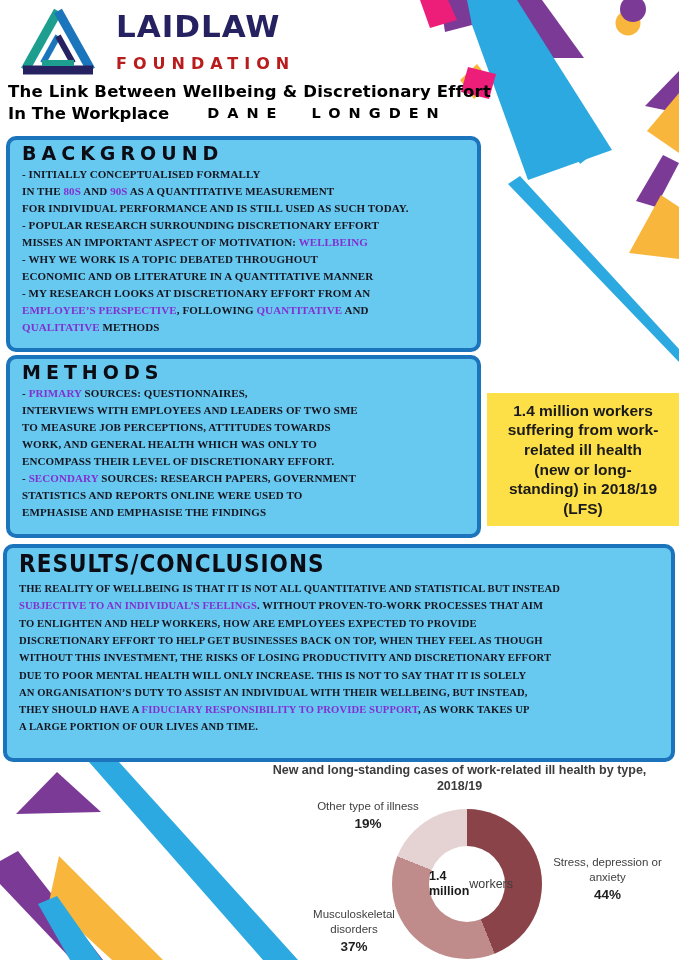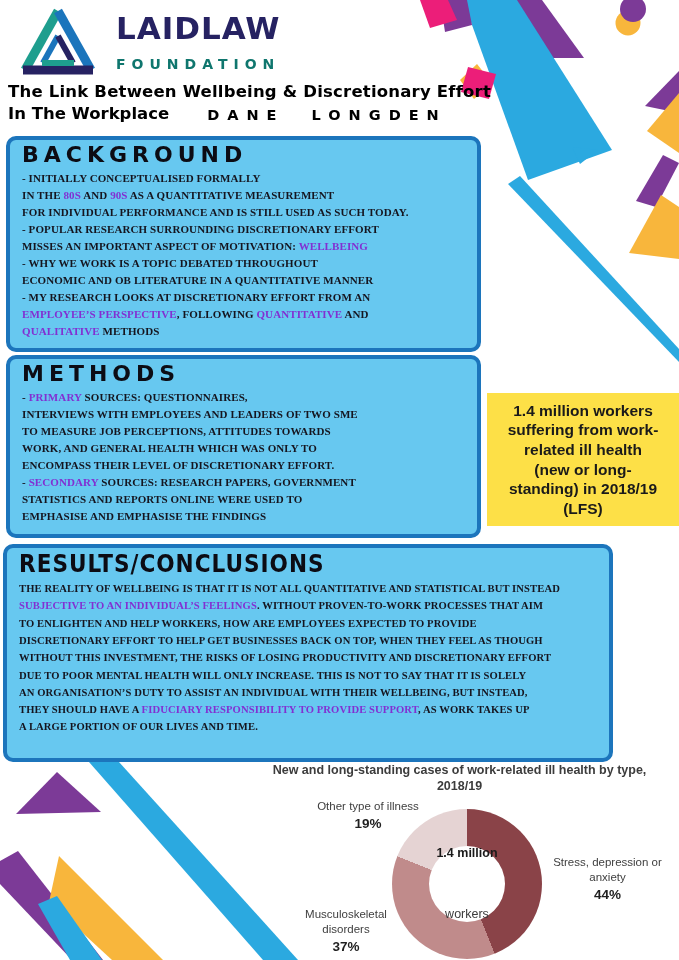--- a/index.html
+++ b/index.html
@@ -3,58 +3,58 @@
 <meta charset="utf-8">
 <style>
   html,body{margin:0;padding:0;background:#ffffff;}
   .poster{position:relative;width:679px;height:960px;overflow:hidden;background:#ffffff;
           font-family:"DejaVu Sans",sans-serif;}
   .decor{position:absolute;left:0;top:0;z-index:0;pointer-events:none;}
 
   
   .logo{position:absolute;left:18px;top:6px;display:flex;align-items:center;gap:18px;z-index:2;}
   .logo-text .brand{font-size:31px;font-weight:bold;color:#262262;line-height:1;letter-spacing:1px;}
-  .logo-text .sub{font-size:14px;font-weight:bold;color:#0f766e;letter-spacing:6px;margin-top:12px;}
+  .logo-text .sub{font-size:16px;font-weight:bold;color:#b91c1c;letter-spacing:6px;margin-top:12px;}
   .title-block{position:absolute;left:8px;top:82px;z-index:2;color:#000;}
   .title-line1{font-size:16.5px;font-weight:bold;letter-spacing:0.2px;}
-  .title-row{display:flex;align-items:flex-end;gap:38px;}
+  .title-row{display:flex;align-items:flex-start;gap:38px;}
   .title-line2{font-size:16.5px;font-weight:bold;margin-top:3px;}
   .author{font-size:14.5px;font-weight:bold;letter-spacing:8px;word-spacing:14px;margin-top:4px;}
 
   
   .panel{position:absolute;z-index:2;background:#67C8F0;border:4px solid #1C75BC;border-radius:10px;
          box-sizing:border-box;padding:1px 12px 4px 12px;}
-  .panel-heading{font-size:22px;font-weight:bold;color:#0c0c14;letter-spacing:5px;line-height:1.3;}
+  .panel-heading{font-size:19px;font-weight:bold;color:#0c0c14;letter-spacing:5px;line-height:1.3;}
   .panel-body{font-size:11px;font-weight:bold;color:#15151f;line-height:1.55;letter-spacing:0.1px;font-family:Liberation Serif, serif;}
   .bg-box{left:6px;top:136px;width:475px;height:216px;}
   .methods-box{left:6px;top:355px;width:475px;height:183px;}
-  .results-box{left:3px;top:544px;width:610px;height:218px;}
+  .results-box{left:3px;top:544px;width:672px;height:218px;}
   .results-box .panel-heading{font-size:24px;letter-spacing:1px;font-stretch:condensed;}
   .results-box .panel-body{font-size:10.6px;line-height:1.63;}
 
   
   .callout{position:absolute;z-index:2;left:487px;top:393px;width:192px;height:133px;background:#fde047;
            display:flex;align-items:center;justify-content:center;text-align:center;}
   .callout-text{font-family:"Liberation Sans",sans-serif;font-size:15.5px;font-weight:bold;
                 color:#1a1a1a;line-height:1.26;}
 
   
   .chart{position:absolute;z-index:1;left:240px;top:763px;width:439px;height:197px;
          font-family:"Liberation Sans",sans-serif;}
   .chart-title{width:100%;text-align:center;font-size:12.5px;font-weight:bold;color:#3c3c3c;line-height:1.25;}
   .donut{position:absolute;left:152px;top:46px;width:150px;height:150px;border-radius:50%;}
   .donut-hole{position:absolute;left:37px;top:37px;width:76px;height:76px;border-radius:50%;background:#fff;
-              display:flex;flex-direction:column;align-items:center;justify-content:space-between;}
+              display:flex;flex-direction:row;align-items:center;justify-content:flex-start;}
   .donut-hole .l1{font-size:12.5px;font-weight:bold;color:#1a1a1a;line-height:1.2;}
   .donut-hole .l2{font-size:12.5px;color:#3c3c3c;line-height:1.2;}
   .slice-label{position:absolute;text-align:center;font-size:11.5px;color:#404040;line-height:1.3;}
   .slice-label .pct{font-size:13.5px;font-weight:bold;color:#1f1f1f;margin-top:1px;}
   .label-other{left:62px;top:36px;width:132px;}
   .label-stress{left:300px;top:92px;width:135px;}
-  .label-musculo{left:41px;top:144px;width:130px;}
+  .label-musculo{left:49px;top:144px;width:130px;}
 </style>
 </head>
 <body>
 
 <div class="poster">
 
   <svg class="decor" width="679" height="960" viewBox="0 0 679 960" aria-hidden="true">
     <g>
       <polygon points="513,0 542,0 584,58 552,58" fill="#7C3A97"></polygon>
       <polygon points="463,0 517,0 612,150 528,180" fill="#2BA9E0"></polygon>

